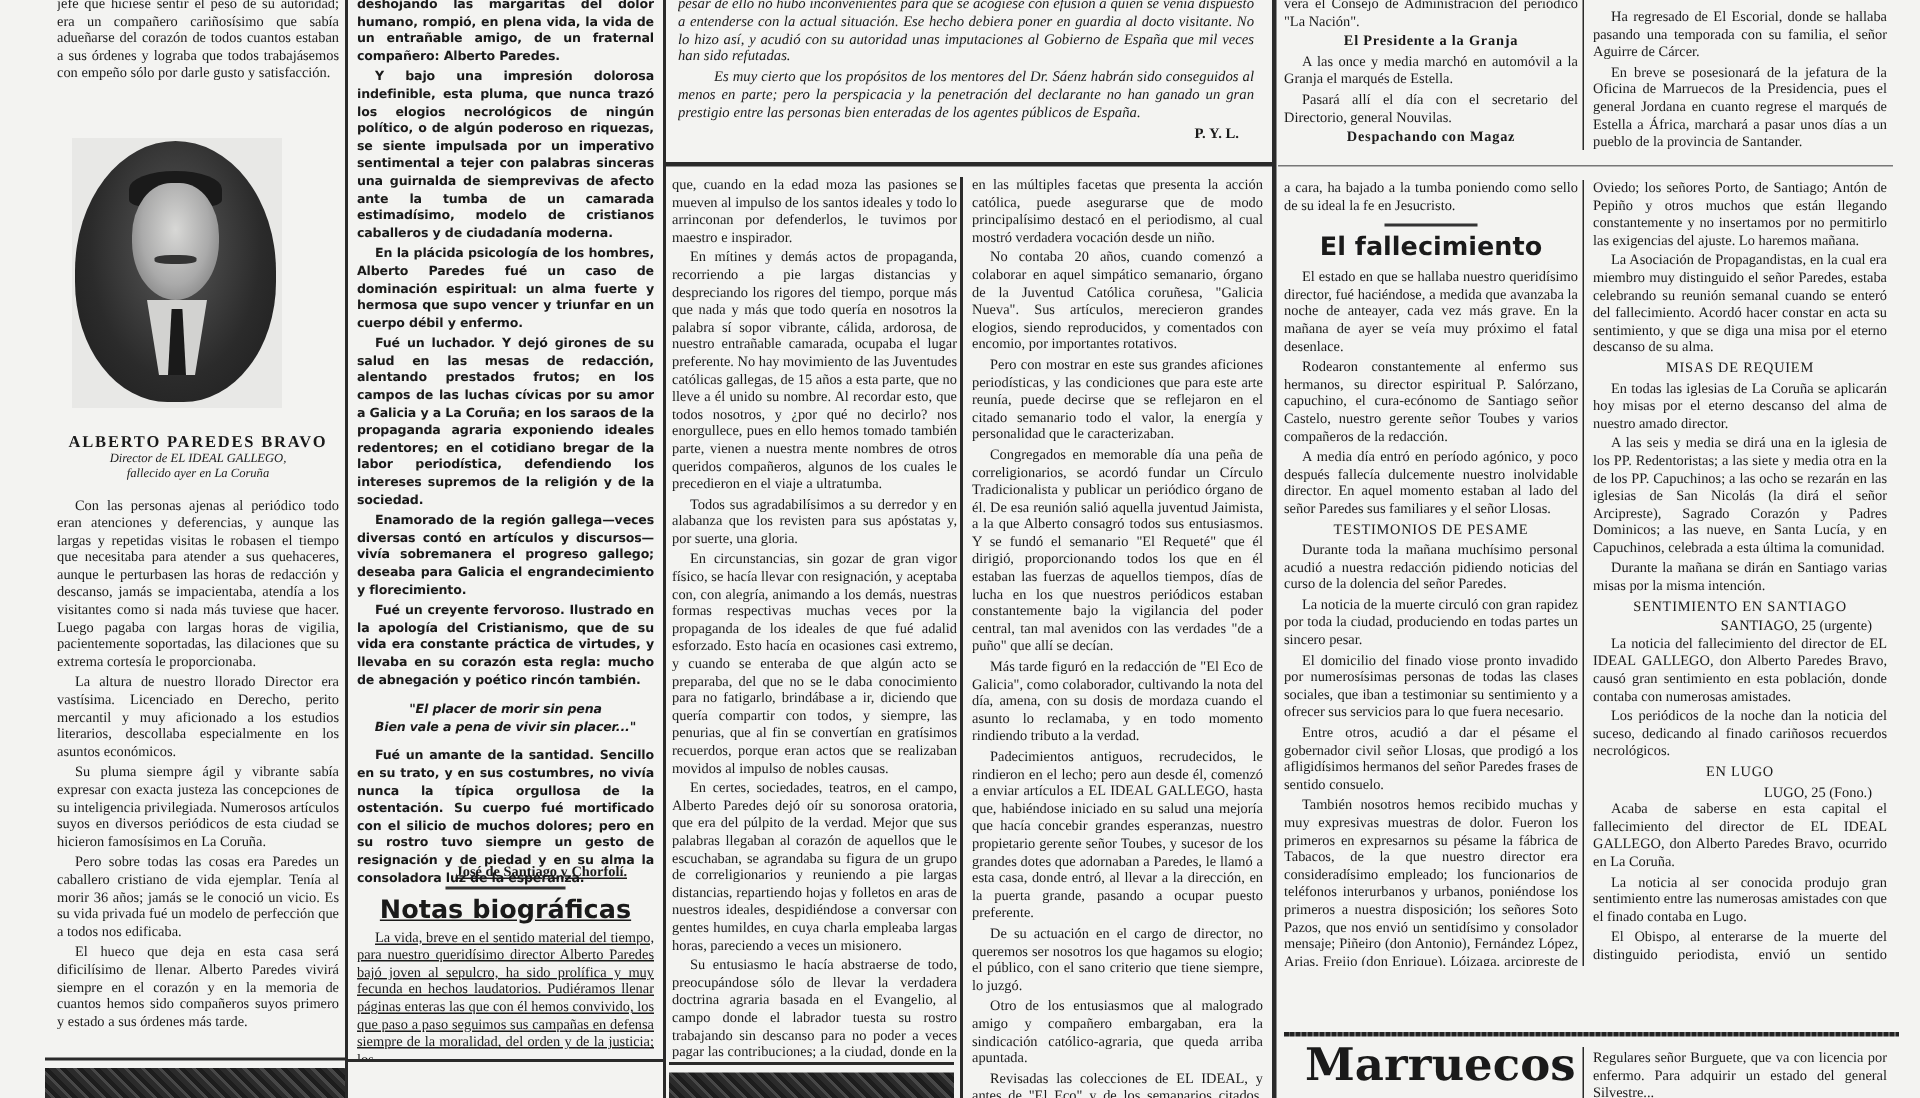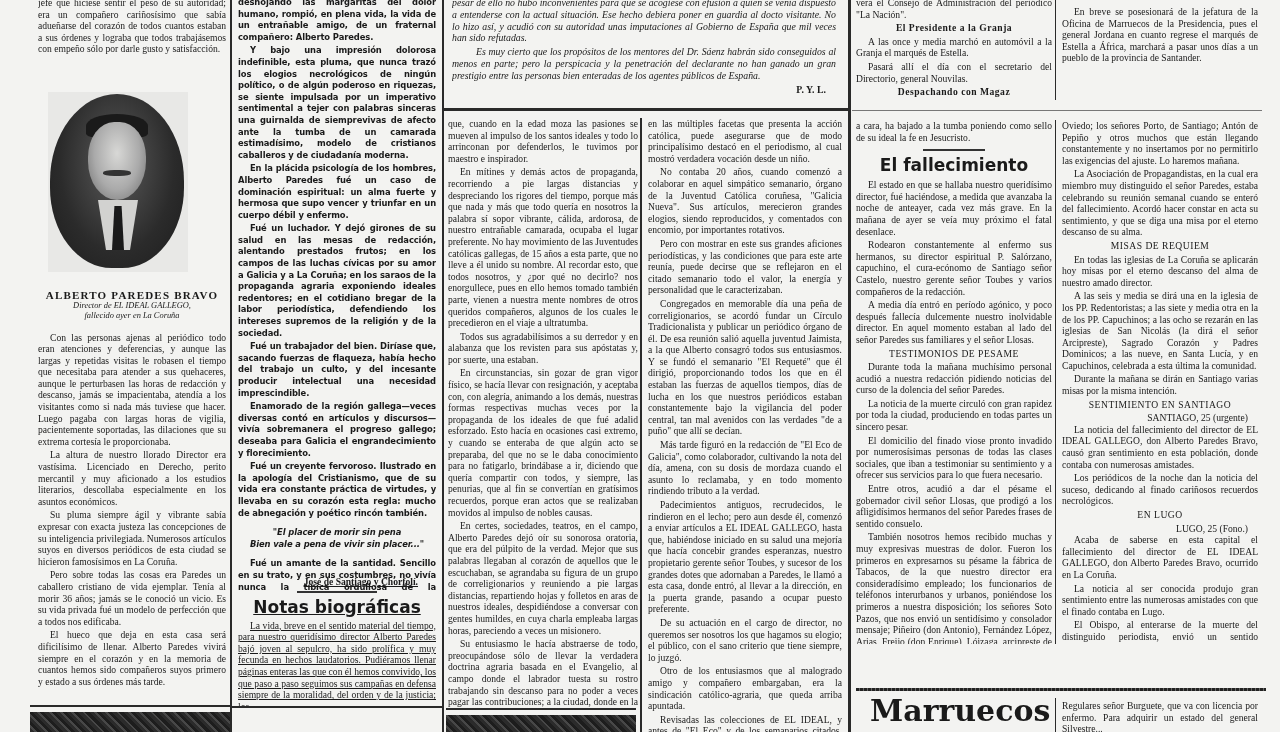--- a/index.html
+++ b/index.html
@@ -64,21 +64,20 @@
   <div class="hrule" style="left:30px; top:705px; width:200px;"></div>
   <div class="dark-band" style="left:30px; top:712px; width:200px; height:20px;"></div>
 
   <div class="vrule" style="left:230px; height:732px;"></div>
 
   <div class="col sans" style="left:238px; width:198px; height:590px;">
     <p class="noind" style="margin-top:-3px;">deshojando las margaritas del dolor humano, rompió, en plena vida, la vida de un entrañable amigo, de un fraternal compañero: Alberto Paredes.</p>
     <p>Y bajo una impresión dolorosa indefinible, esta pluma, que nunca trazó los elogios necrológicos de ningún político, o de algún poderoso en riquezas, se siente impulsada por un imperativo sentimental a tejer con palabras sinceras una guirnalda de siemprevivas de afecto ante la tumba de un camarada estimadísimo, modelo de cristianos caballeros y de ciudadanía moderna.</p>
     <p>En la plácida psicología de los hombres, Alberto Paredes fué un caso de dominación espiritual: un alma fuerte y hermosa que supo vencer y triunfar en un cuerpo débil y enfermo.</p>
     <p>Fué un luchador. Y dejó girones de su salud en las mesas de redacción, alentando prestados frutos; en los campos de las luchas cívicas por su amor a Galicia y a La Coruña; en los saraos de la propaganda agraria exponiendo ideales redentores; en el cotidiano bregar de la labor periodística, defendiendo los intereses supremos de la religión y de la sociedad.</p>
-    <p>Fué un trabajador del bien. Diríase que, sacando fuerzas de flaqueza, había hecho del trabajo un culto, y del incesante producir intelectual una necesidad imprescindible.</p>
     <p>Enamorado de la región gallega—veces diversas contó en artículos y discursos—vivía sobremanera el progreso gallego; deseaba para Galicia el engrandecimiento y florecimiento.</p>
     <p>Fué un creyente fervoroso. Ilustrado en la apología del Cristianismo, que de su vida era constante práctica de virtudes, y llevaba en su corazón esta regla: mucho de abnegación y poético rincón también.</p>
     <div class="ital" style="text-align:center; margin:8px 0;">
       <div>"El placer de morir sin pena</div>
       <div>Bien vale a pena de vivir sin placer..."</div>
     </div>
     <p>Fué un amante de la santidad. Sencillo en su trato, y en sus costumbres, no vivía nunca la típica orgullosa de la ostentación. Su cuerpo fué mortificado con el silicio de muchos dolores; pero en su rostro tuvo siempre un gesto de resignación y de piedad y en su alma la consoladora luz de la esperanza.</p>
 
   </div>
   <div class="col" style="left:238px; top:576px; width:198px; height:130px;text-decoration:underline;">
@@ -94,21 +93,21 @@
   <div class="col ital" style="left:452px; width:384px; height:100px; font-size:9.8px; line-height:11.8px;">
     <p class="noind" style="margin-top:-3px;">pesar de ello no hubo inconvenientes para que se acogiese con efusión a quien se venía dispuesto a entenderse con la actual situación. Ese hecho debiera poner en guardia al docto visitante. No lo hizo así, y acudió con su autoridad unas imputaciones al Gobierno de España que mil veces han sido refutadas.</p>
     <p style="text-indent:24px;">Es muy cierto que los propósitos de los mentores del Dr. Sáenz habrán sido conseguidos al menos en parte; pero la perspicacia y la penetración del declarante no han ganado un gran prestigio entre las personas bien enteradas de los agentes públicos de España.</p>
     <div class="signature" style="font-style:normal; padding-right:10px;">P. Y. L.</div>
   </div>
   <div class="hrule" style="left:444px; top:108px; width:404px; height:3px;"></div>
 
   <div class="col" style="left:448px; top:118px; width:190px; height:592px;">
     <p class="noind">que, cuando en la edad moza las pasiones se mueven al impulso de los santos ideales y todo lo arrinconan por defenderlos, le tuvimos por maestro e inspirador.</p>
     <p>En mítines y demás actos de propaganda, recorriendo a pie largas distancias y despreciando los rigores del tiempo, porque más que nada y más que todo quería en nosotros la palabra sí sopor vibrante, cálida, ardorosa, de nuestro entrañable camarada, ocupaba el lugar preferente. No hay movimiento de las Juventudes católicas gallegas, de 15 años a esta parte, que no lleve a él unido su nombre. Al recordar esto, que todos nosotros, y ¿por qué no decirlo? nos enorgullece, pues en ello hemos tomado también parte, vienen a nuestra mente nombres de otros queridos compañeros, algunos de los cuales le precedieron en el viaje a ultratumba.</p>
-    <p>Todos sus agradabilísimos a su derredor y en alabanza que los revisten para sus apóstatas y, por suerte, una estaban.</p>
+    <p>Todos sus agradabilísimos a su derredor y en alabanza que los revisten para sus apóstatas y, por suerte, una gloria.</p>
     <p>En circunstancias, sin gozar de gran vigor físico, se hacía llevar con resignación, y aceptaba con, con alegría, animando a los demás, nuestras formas respectivas muchas veces por la propaganda de los ideales de que fué adalid esforzado. Esto hacía en ocasiones casi extremo, y cuando se enteraba de que algún acto se preparaba, del que no se le daba conocimiento para no fatigarlo, brindábase a ir, diciendo que quería compartir con todos, y siempre, las penurias, que al fin se convertían en gratísimos recuerdos, porque eran actos que se realizaban movidos al impulso de nobles causas.</p>
     <p>En certes, sociedades, teatros, en el campo, Alberto Paredes dejó oír su sonorosa oratoria, que era del púlpito de la verdad. Mejor que sus palabras llegaban al corazón de aquellos que le escuchaban, se agrandaba su figura de un grupo de correligionarios y reuniendo a pie largas distancias, repartiendo hojas y folletos en aras de nuestros ideales, despidiéndose a conversar con gentes humildes, en cuya charla empleaba largas horas, pareciendo a veces un misionero.</p>
     <p>Su entusiasmo le hacía abstraerse de todo, preocupándose sólo de llevar la verdadera doctrina agraria basada en el Evangelio, al campo donde el labrador tuesta su rostro trabajando sin descanso para no poder a veces pagar las contribuciones; a la ciudad, donde en la mayoría de los casos el obrero es juguete de propagandistas de falsos ideales.</p>
 
   </div>
   <div class="hrule" style="left:446px; top:708px; width:190px;"></div>
   <div class="dark-band" style="left:446px; top:715px; width:190px; height:17px;"></div>
 
   <div class="vrule" style="left:640px; top:118px; height:614px;"></div>
 
@@ -130,20 +129,21 @@
     <p class="noind" style="margin-top:-3px;">vera el Consejo de Administración del periódico "La Nación".</p>
     <div class="subhead">El Presidente a la Granja</div>
     <p>A las once y media marchó en automóvil a la Granja el marqués de Estella.</p>
     <p>Pasará allí el día con el secretario del Directorio, general Nouvilas.</p>
     <div class="subhead">Despachando con Magaz</div>
     <p>Estuvo en la Presidencia, despachando con</p>
   </div>
   <div class="vrule" style="left:1055px; height:100px; width:1px;"></div>
 
   <div class="col" style="left:1062px; top:6px; width:196px; height:100px;">
+    <p>Ha regresado de El Escorial, donde se hallaba pasando una temporada con su familia, el señor Aguirre de Cárcer.</p>
     <p>En breve se posesionará de la jefatura de la Oficina de Marruecos de la Presidencia, pues el general Jordana en cuanto regrese el marqués de Estella a África, marchará a pasar unos días a un pueblo de la provincia de Santander.</p>
   </div>
   <div class="hrule" style="left:852px; top:110px; width:410px; height:1px; background:#777;"></div>
 
   <div class="col" style="left:856px; top:120px; width:196px; height:524px;">
     <p class="noind">a cara, ha bajado a la tumba poniendo como sello de su ideal la fe en Jesucristo.</p>
     <div class="divider-small" style="width:32%; margin-top:6px;"></div>
     <div class="headline" style="font-size:17px; line-height:22px; margin:2px 0 3px;">El fallecimiento</div>
     <p>El estado en que se hallaba nuestro queridísimo director, fué haciéndose, a medida que avanzaba la noche de anteayer, cada vez más grave. En la mañana de ayer se veía muy próximo el fatal desenlace.</p>
     <p>Rodearon constantemente al enfermo sus hermanos, su director espiritual P. Salórzano, capuchino, el cura-ecónomo de Santiago señor Castelo, nuestro gerente señor Toubes y varios compañeros de la redacción.</p>

